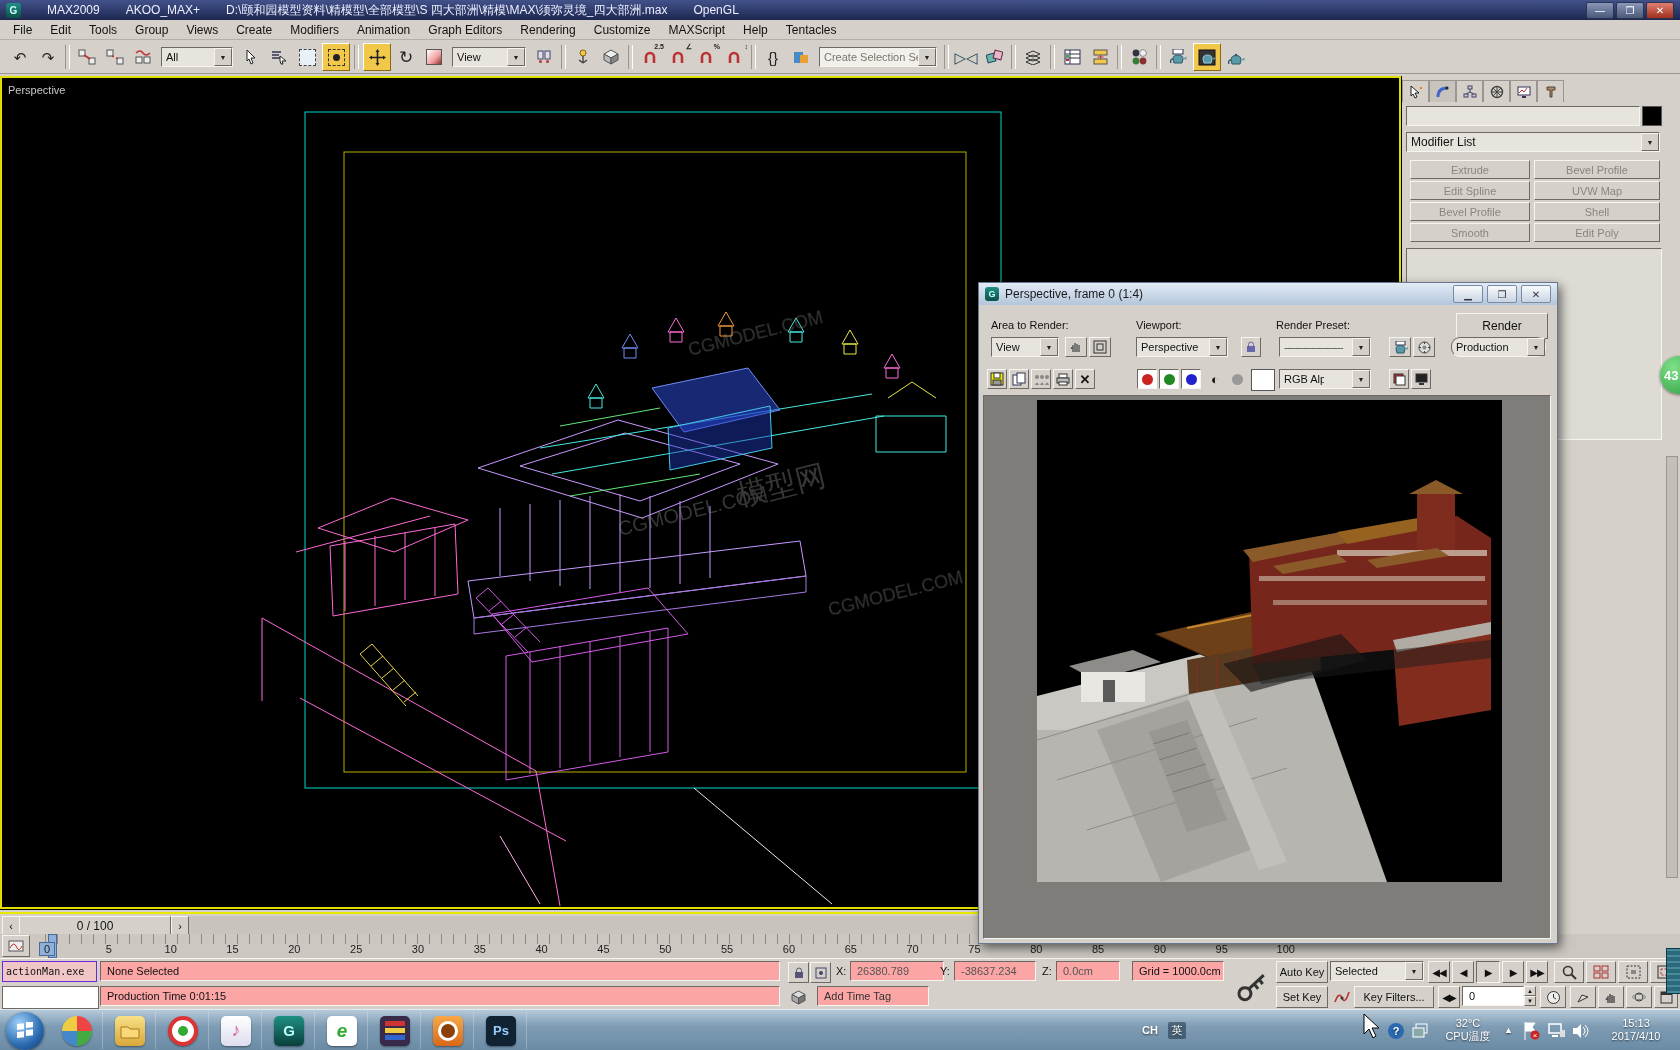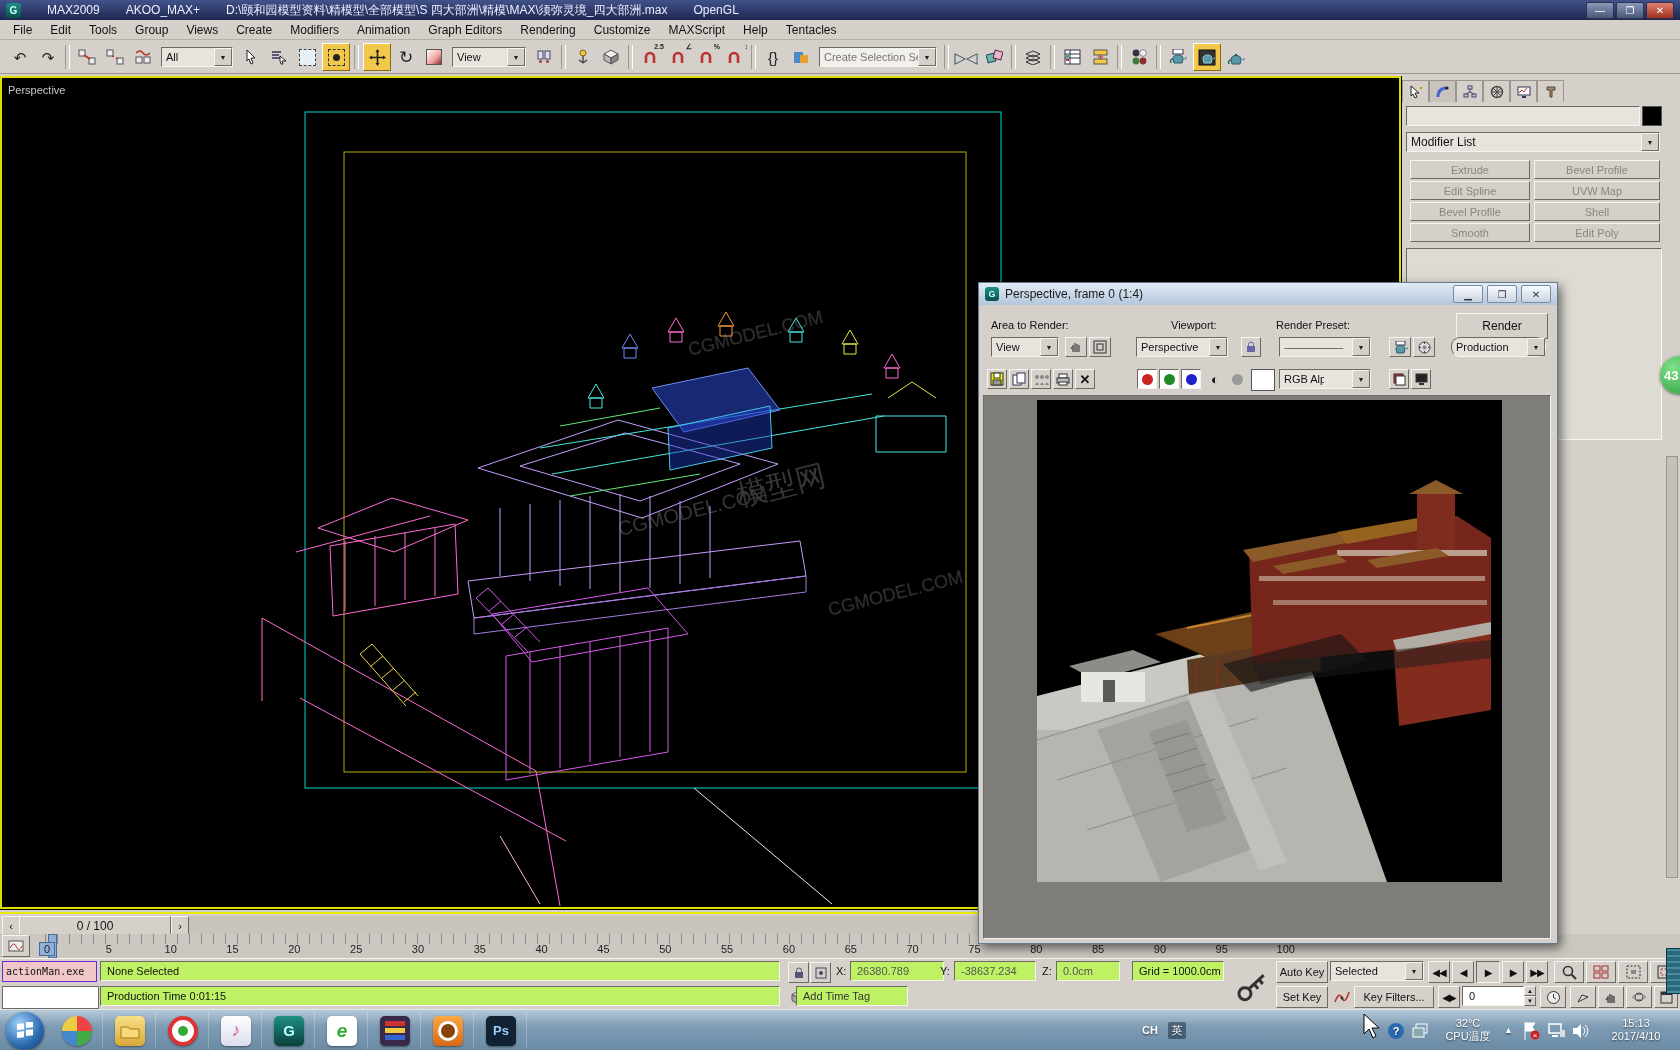--- a/index.html
+++ b/index.html
@@ -66,21 +66,21 @@
   #slider-row{left:0;top:912px;width:1402px;height:22px;background:#d5d1ca;border-top:2px solid #e8e800;}
   #ruler{left:0;top:934px;width:1680px;height:24px;background:#ccc8c1;}
   .ticks{position:absolute;left:45px;top:0;width:1245px;height:10px;
     background:repeating-linear-gradient(90deg,#8a8a8a 0 1px,transparent 1px 12px);}
   .ticknums{position:absolute;left:40px;top:9px;width:1255px;display:flex;justify-content:space-between;font-size:11px;color:#222;}
   .ticknums span{min-width:14px;text-align:center;}
   .ticknums .cur{background:#8fb0d8;outline:1px solid #4a6a9a;}
   
   #status{left:0;top:958px;width:1680px;height:52px;background:#d5d1ca;border-top:1px solid #f5f3ef;}
   .stfield{position:absolute;height:20px;display:flex;align-items:center;padding:0 6px;box-sizing:border-box;
-    background:#bef264;border:1px solid;border-color:#6e6a63 #f7f5f1 #f7f5f1 #6e6a63;font-size:11px;white-space:nowrap;overflow:hidden;}
+    background:#fca5a5;border:1px solid;border-color:#6e6a63 #f7f5f1 #f7f5f1 #6e6a63;font-size:11px;white-space:nowrap;overflow:hidden;}
   .stbtn{position:absolute;height:22px;display:flex;align-items:center;justify-content:center;font-size:11px;
     background:#d5d1ca;border:1px solid;border-color:#f7f5f1 #6e6a63 #6e6a63 #f7f5f1;box-sizing:border-box;}
   .pb{letter-spacing:-1px;font-size:10px;}
   
   #taskbar{left:0;top:1009px;width:1680px;height:41px;z-index:4;
     background:linear-gradient(#b6c9d8,#7e9cb4 40%,#6a8aa4);border-top:1px solid #dfe9f1;}
   .app{position:absolute;top:2px;width:50px;height:37px;display:flex;align-items:center;justify-content:center;
     border-right:1px solid rgba(255,255,255,.25);}
   .tray{color:#fff;text-shadow:0 1px 2px rgba(0,0,0,.6);font-size:11px;text-align:center;line-height:13px;}
   .appic{width:30px;height:30px;border-radius:5px;display:flex;align-items:center;justify-content:center;
@@ -589,21 +589,21 @@
 
     <div style="position:absolute;left:2px;top:27px;width:95px;height:21px;background:#fff;border:1px solid #6e6a63;"></div>
     <div class="stfield" style="left:100px;top:27px;width:680px;">Production Time 0:01:15</div>
     <div class="ctr" style="position:absolute;left:788px;top:28px;width:20px;height:20px;">
       <svg width="15" height="15">
           <polygon points="7.5,1 14,4.5 7.5,8 1,4.5" fill="#ddd" stroke="#555"></polygon>
           <polygon points="1,4.5 7.5,8 7.5,14 1,10.5" fill="#aaa" stroke="#555"></polygon>
           <polygon points="14,4.5 7.5,8 7.5,14 14,10.5" fill="#777" stroke="#555"></polygon>
         </svg>
     </div>
-    <div class="stfield" style="left:796px;top:27px;width:112px;color:#333;">Add Time Tag</div>
+    <div class="stfield" style="left:817px;top:27px;width:112px;color:#333;">Add Time Tag</div>
     <div class="stbtn" style="left:1276px;top:27px;width:52px;">Set Key</div>
     <div class="ctr" style="position:absolute;left:1332px;top:28px;width:20px;height:20px;">
       <svg width="16" height="14">
           <path d="M1 12 q4 -11 7 -4 q3 7 7 -6" fill="none" stroke="#b33" stroke-width="1.6"></path>
           <circle cx="8" cy="8" r="1.5" fill="#333"></circle>
         </svg>
     </div>
     <div class="stbtn" style="left:1354px;top:27px;width:80px;">Key Filters...</div>
     <div class="stbtn pb" style="left:1438px;top:27px;width:22px;">◀▶</div>
     <div class="stfield" style="left:1462px;top:27px;width:62px;background:#fff;">0</div>
@@ -645,21 +645,21 @@
     <div class="rwtitle">
       <div class="appicon" style="width:14px;height:14px;background:linear-gradient(#1f8f84,#0c4f49);border-radius:3px;color:#cff;font-size:9px;font-weight:bold;display:flex;align-items:center;justify-content:center;">G</div>
       <span>Perspective, frame 0 (1:4)</span>
       <div style="margin-left:auto;display:flex;gap:4px;">
         <div class="rwbtn">▁</div>
         <div class="rwbtn">❐</div>
         <div class="rwbtn">✕</div>
       </div>
     </div>
     <span class="rwlab" style="position:absolute;left:12px;top:36px;">Area to Render:</span>
-    <span class="rwlab" style="position:absolute;left:157px;top:36px;margin-left:35px;">Viewport:</span>
+    <span class="rwlab" style="position:absolute;left:157px;top:36px;">Viewport:</span>
     <span class="rwlab" style="position:absolute;left:297px;top:36px;">Render Preset:</span>
     <div class="out ctr" style="position:absolute;left:477px;top:30px;width:90px;height:24px;font-size:12px;">Render</div>
 
     <div class="dd" style="position:absolute;left:12px;top:54px;width:68px;">
       <span class="txt">View</span>
         <span class="arw">▼</span>
     </div>
     <div class="minibtn" style="position:absolute;left:86px;top:54px;">
         <svg width="14" height="14">
           <path d="M4 12 V5 M6 12 V3 M8 12 V4 M10 12 V5 M4 8 Q2 7 2.5 9" stroke="#555" stroke-width="1.4" fill="none"></path>

